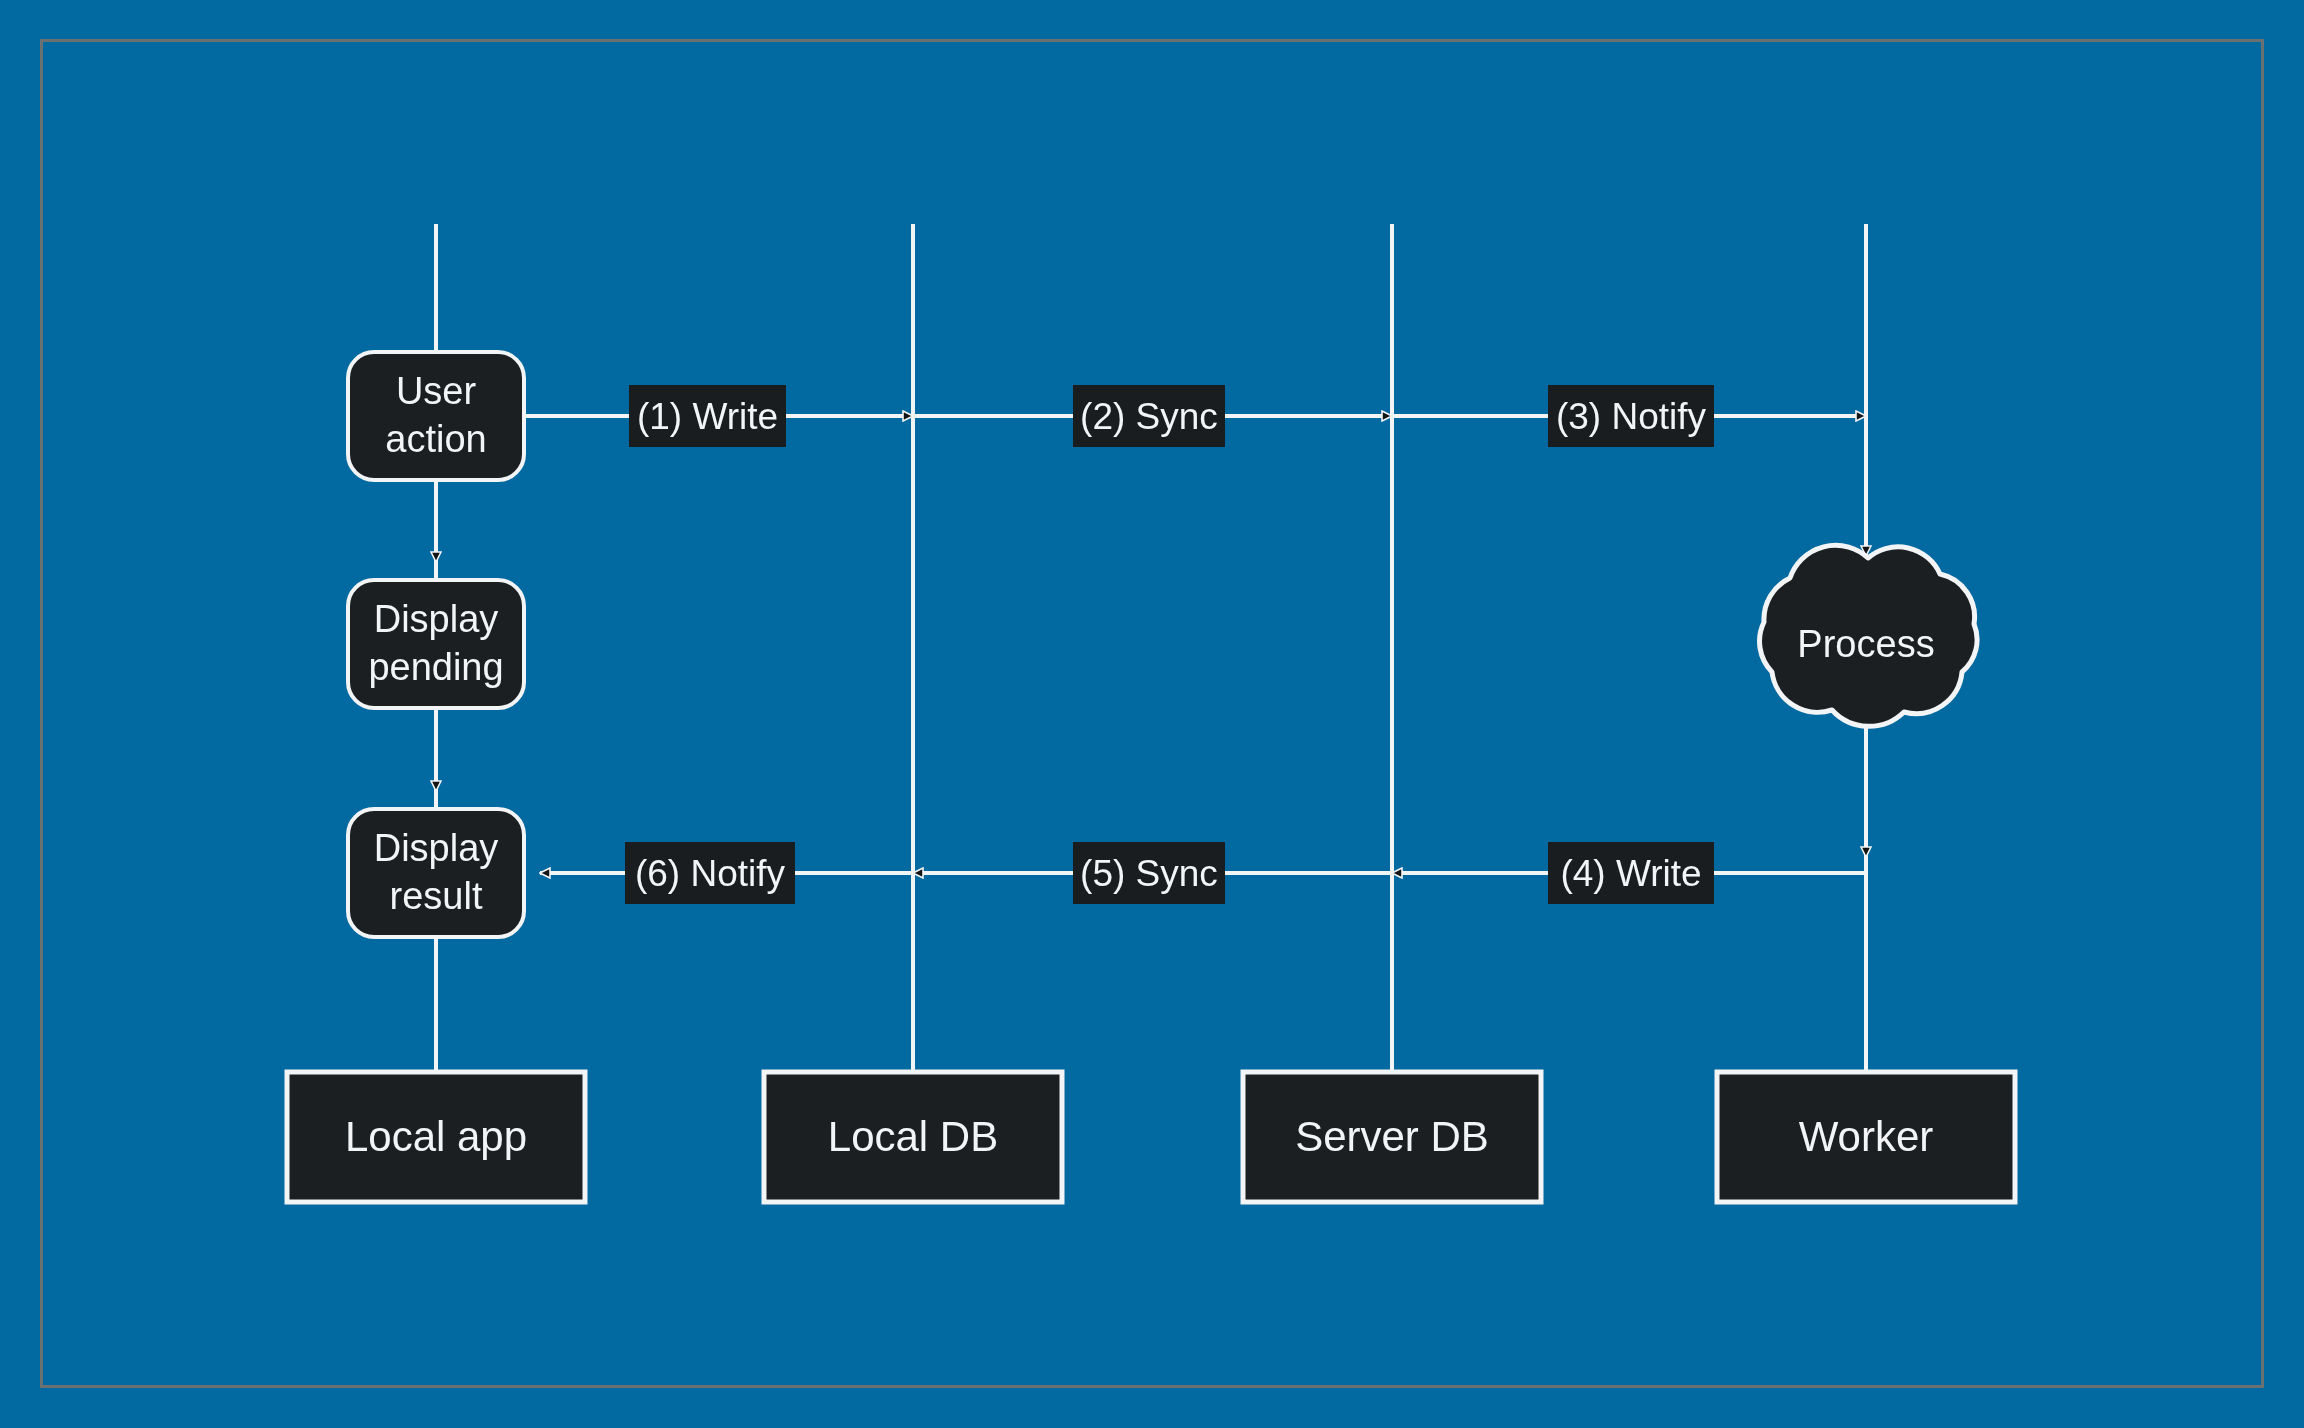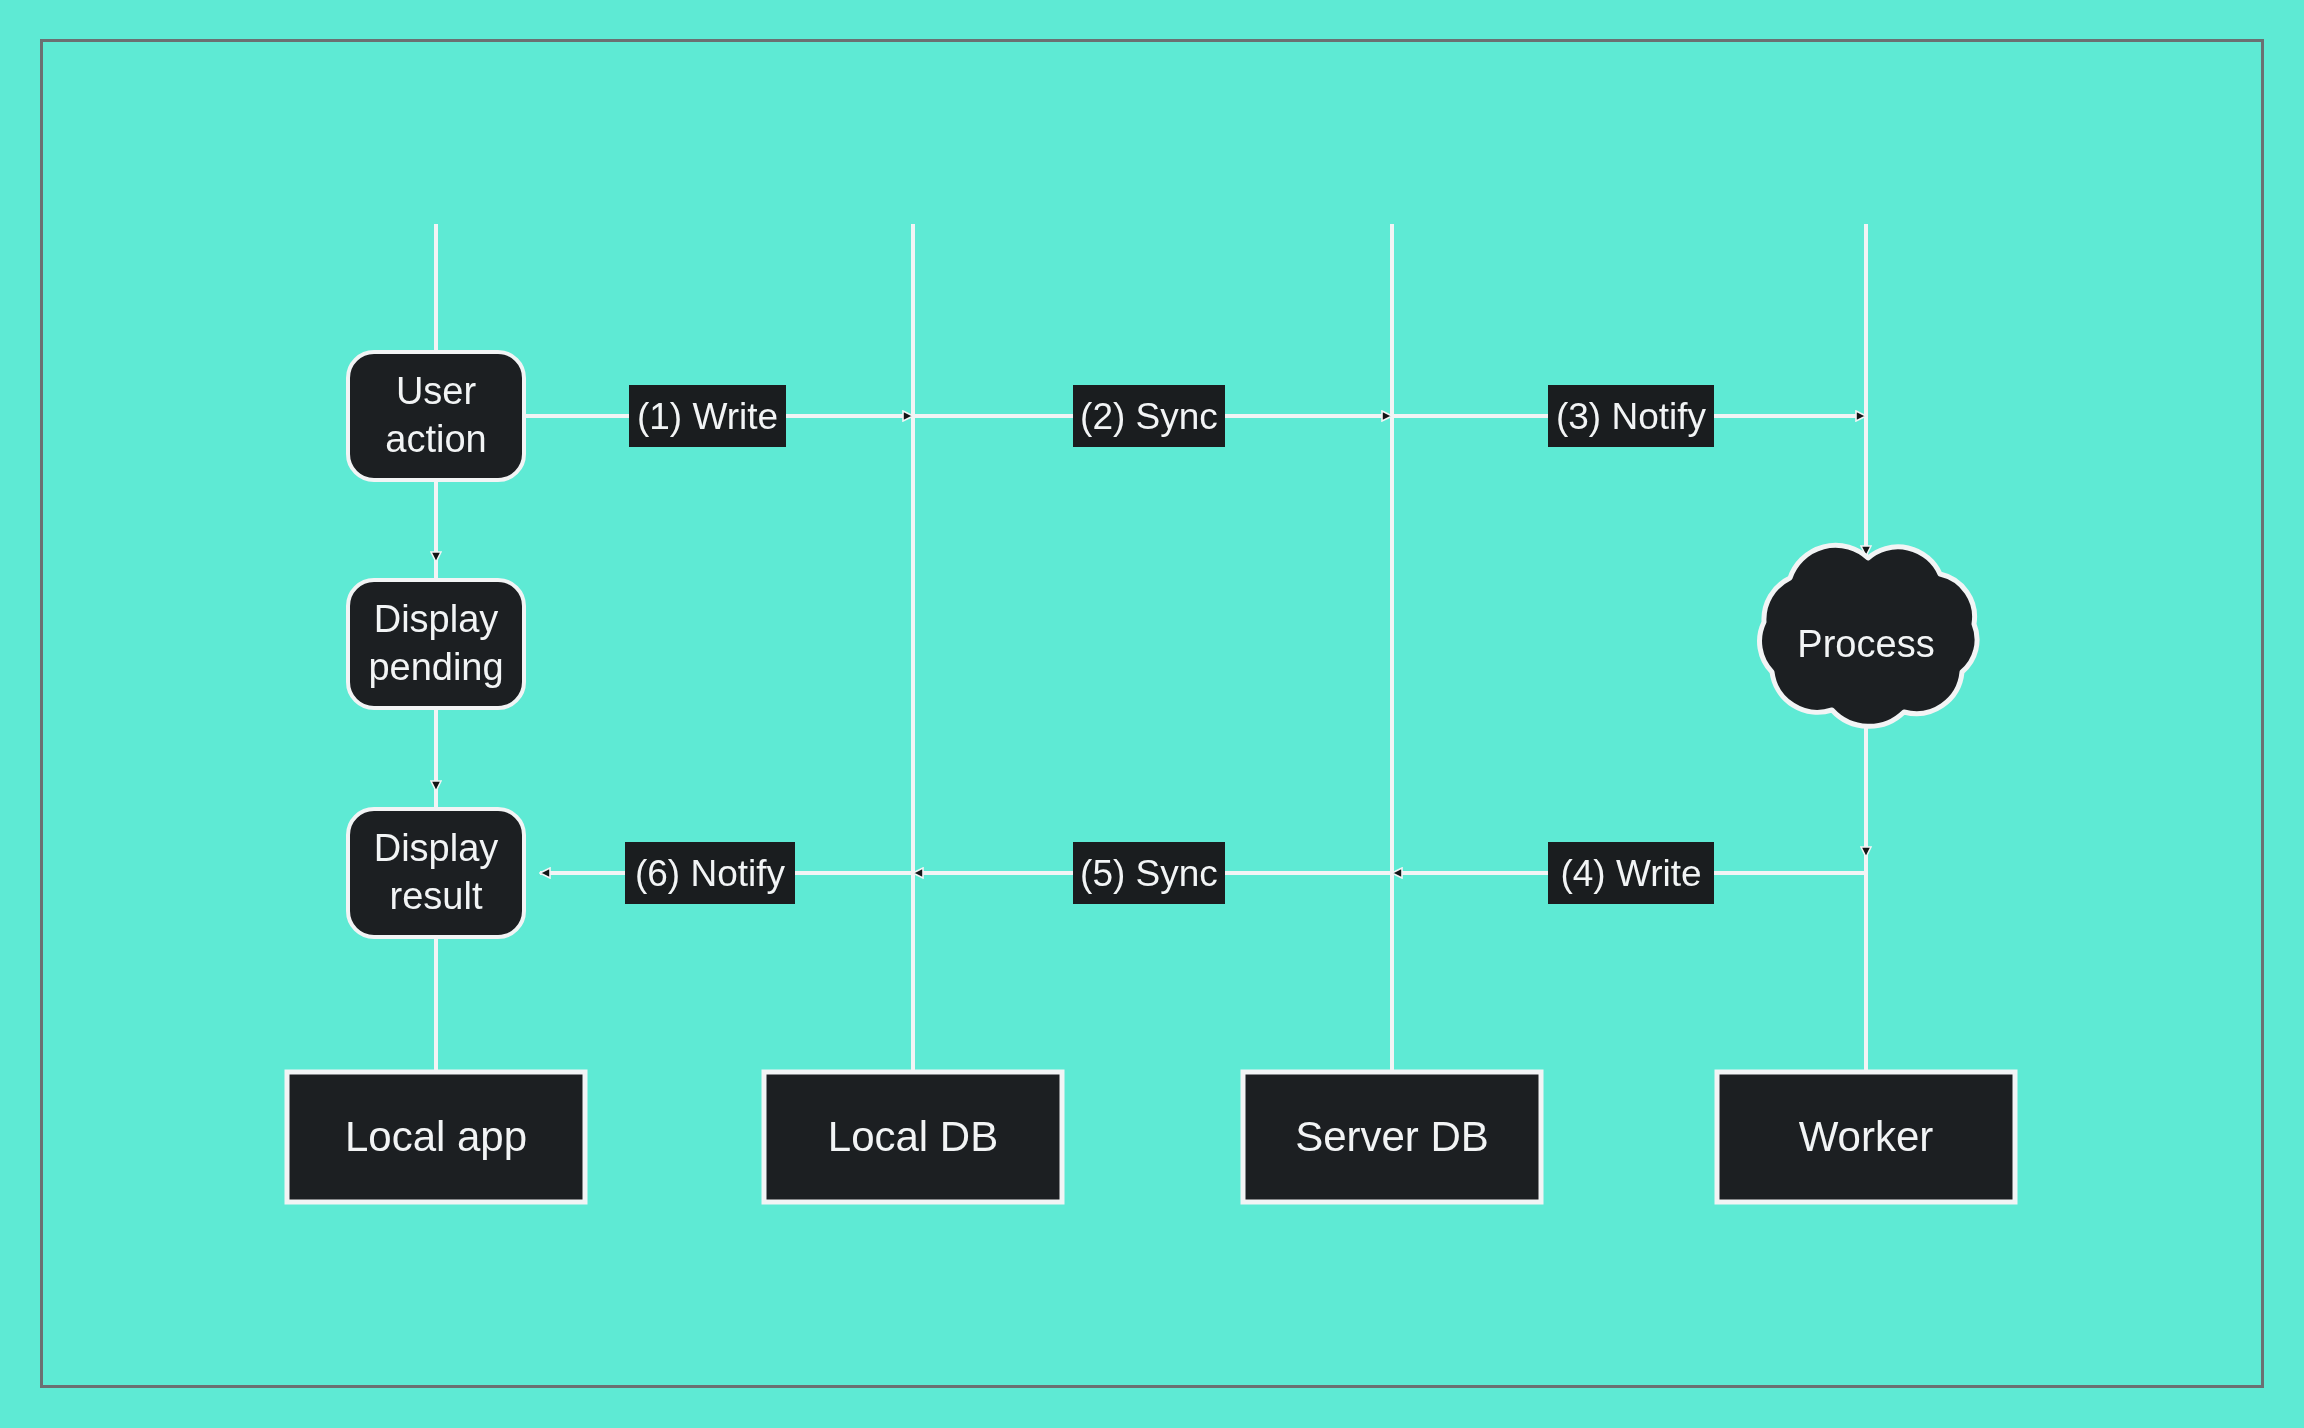--- a/index.html
+++ b/index.html
@@ -10,21 +10,21 @@
   body {
     width: 2304px;
     height: 1428px;
     overflow: hidden;
     font-family: "Liberation Sans", sans-serif;
   }
   #stage {
     position: relative;
     width: 2304px;
     height: 1428px;
-    background: #5eead4;
+    background: #0369a1;
   }
   #diagram {
     position: absolute;
     left: 0;
     top: 0;
     width: 2304px;
     height: 1428px;
   }
   .lbl {
     font-family: "Liberation Sans", sans-serif;

